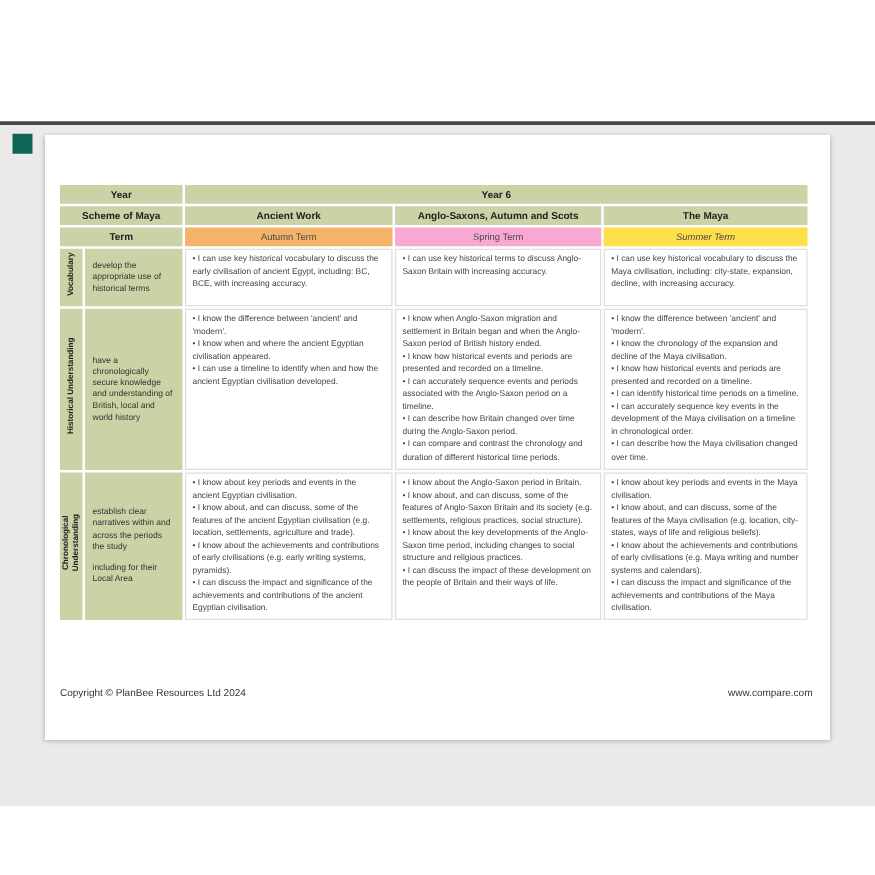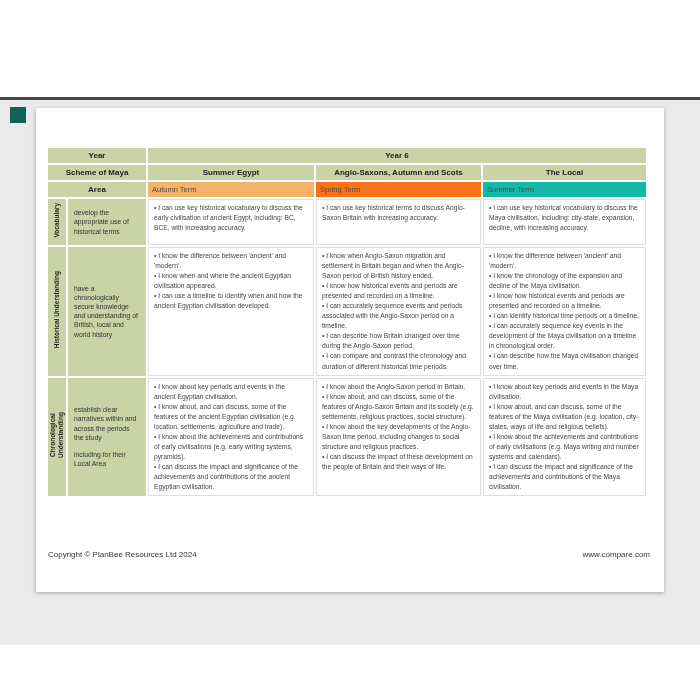--- a/index.html
+++ b/index.html
@@ -16,21 +16,21 @@
   }
   table.grid{
     position:absolute;left:10px;top:38px;width:602px;
     border-collapse:separate;border-spacing:2px;table-layout:fixed;
   }
   td{padding:2px 4px;vertical-align:middle;overflow:hidden}
   tr.hrow{height:15px}
   tr.vocab-row{height:46px}
   tr.tall-row{height:98px}
   .hdr{background:#c9d3a6;text-align:center;font-weight:bold;font-size:8px;color:#222222}
-  .term{text-align:left;font-size:7.5px;color:#4a4a4a}
+  .term{text-align:center;font-size:7.5px;color:#4a4a4a}
   .cat{background:#c9d3a6;text-align:center;padding:1px}
   .rot{
     writing-mode:vertical-rl;transform:rotate(180deg);display:inline-block;
     font-weight:bold;font-size:6.5px;line-height:1.3;color:#222222;
     max-height:80px;text-align:center;
   }
   .desc{background:#c9d3a6;font-size:6.8px;line-height:1.35;color:#333333;padding:4px 6px}
   .desc .li + .li{margin-top:8px}
   .obj{background:#ffffff;border:1px solid #dedede;vertical-align:top;padding:3px 5px}
   .obj .li{font-size:6.7px;line-height:1.5;color:#444444}
@@ -60,30 +60,30 @@
       </colgroup>
 
       <tbody>
           <tr class="hrow">
         <td class="hdr" colspan="2">Year</td>
         <td class="hdr" colspan="3">Year 6</td>
       </tr>
 
       <tr class="hrow">
         <td class="hdr" colspan="2">Scheme of Maya</td>
-        <td class="hdr">Summer Egypt</td>
+        <td class="hdr">Ancient Work</td>
         <td class="hdr">Anglo-Saxons, Autumn and Scots</td>
-        <td class="hdr">The Local</td>
+        <td class="hdr">The Maya</td>
       </tr>
 
       <tr class="hrow">
-        <td class="hdr" colspan="2">Area</td>
+        <td class="hdr" colspan="2">Term</td>
         <td class="term" style="background: rgb(245, 179, 105);">Autumn Term</td>
-        <td class="term" style="background: #f97316;">Spring Term</td>
-        <td class="term" style="background: #14b8a6;">Summer Term</td>
+        <td class="term" style="background: #f9a8d4;">Spring Term</td>
+        <td class="term" style="background: #fde047; font-style: italic;">Summer Term</td>
       </tr>
 
       <tr class="vocab-row">
         <td class="cat">
           <span class="rot">Vocabulary</span>
         </td>
         <td class="desc">
               <div class="li">develop the appropriate use of historical terms</div>
             </td>
         <td class="obj">

